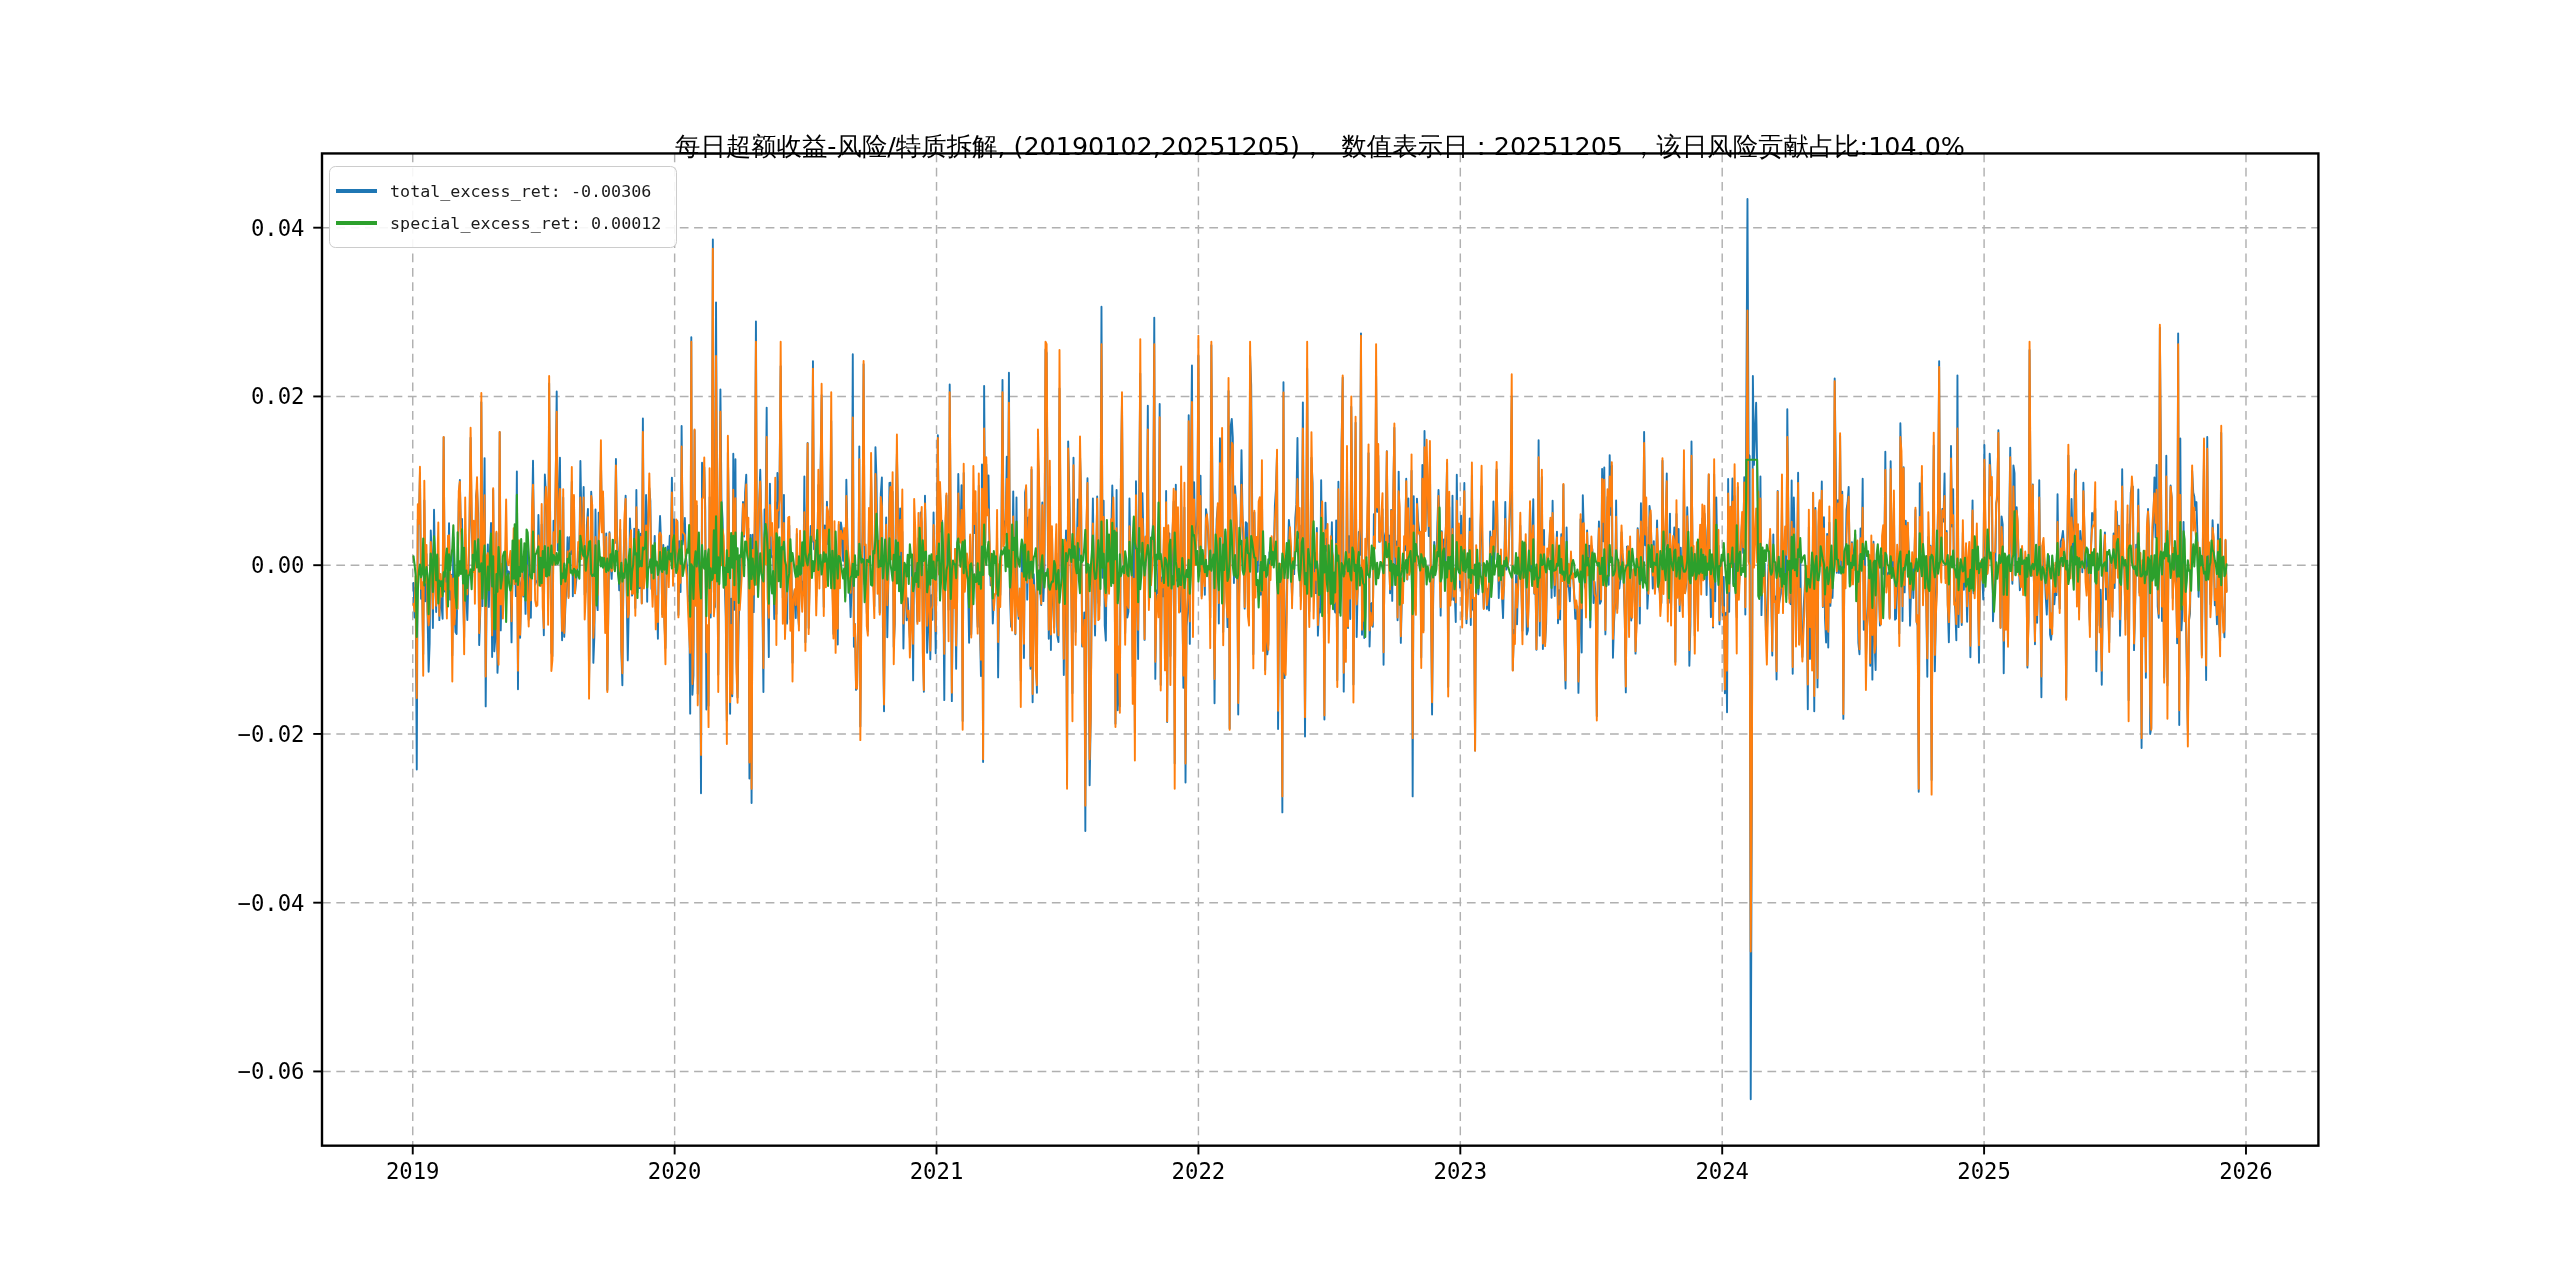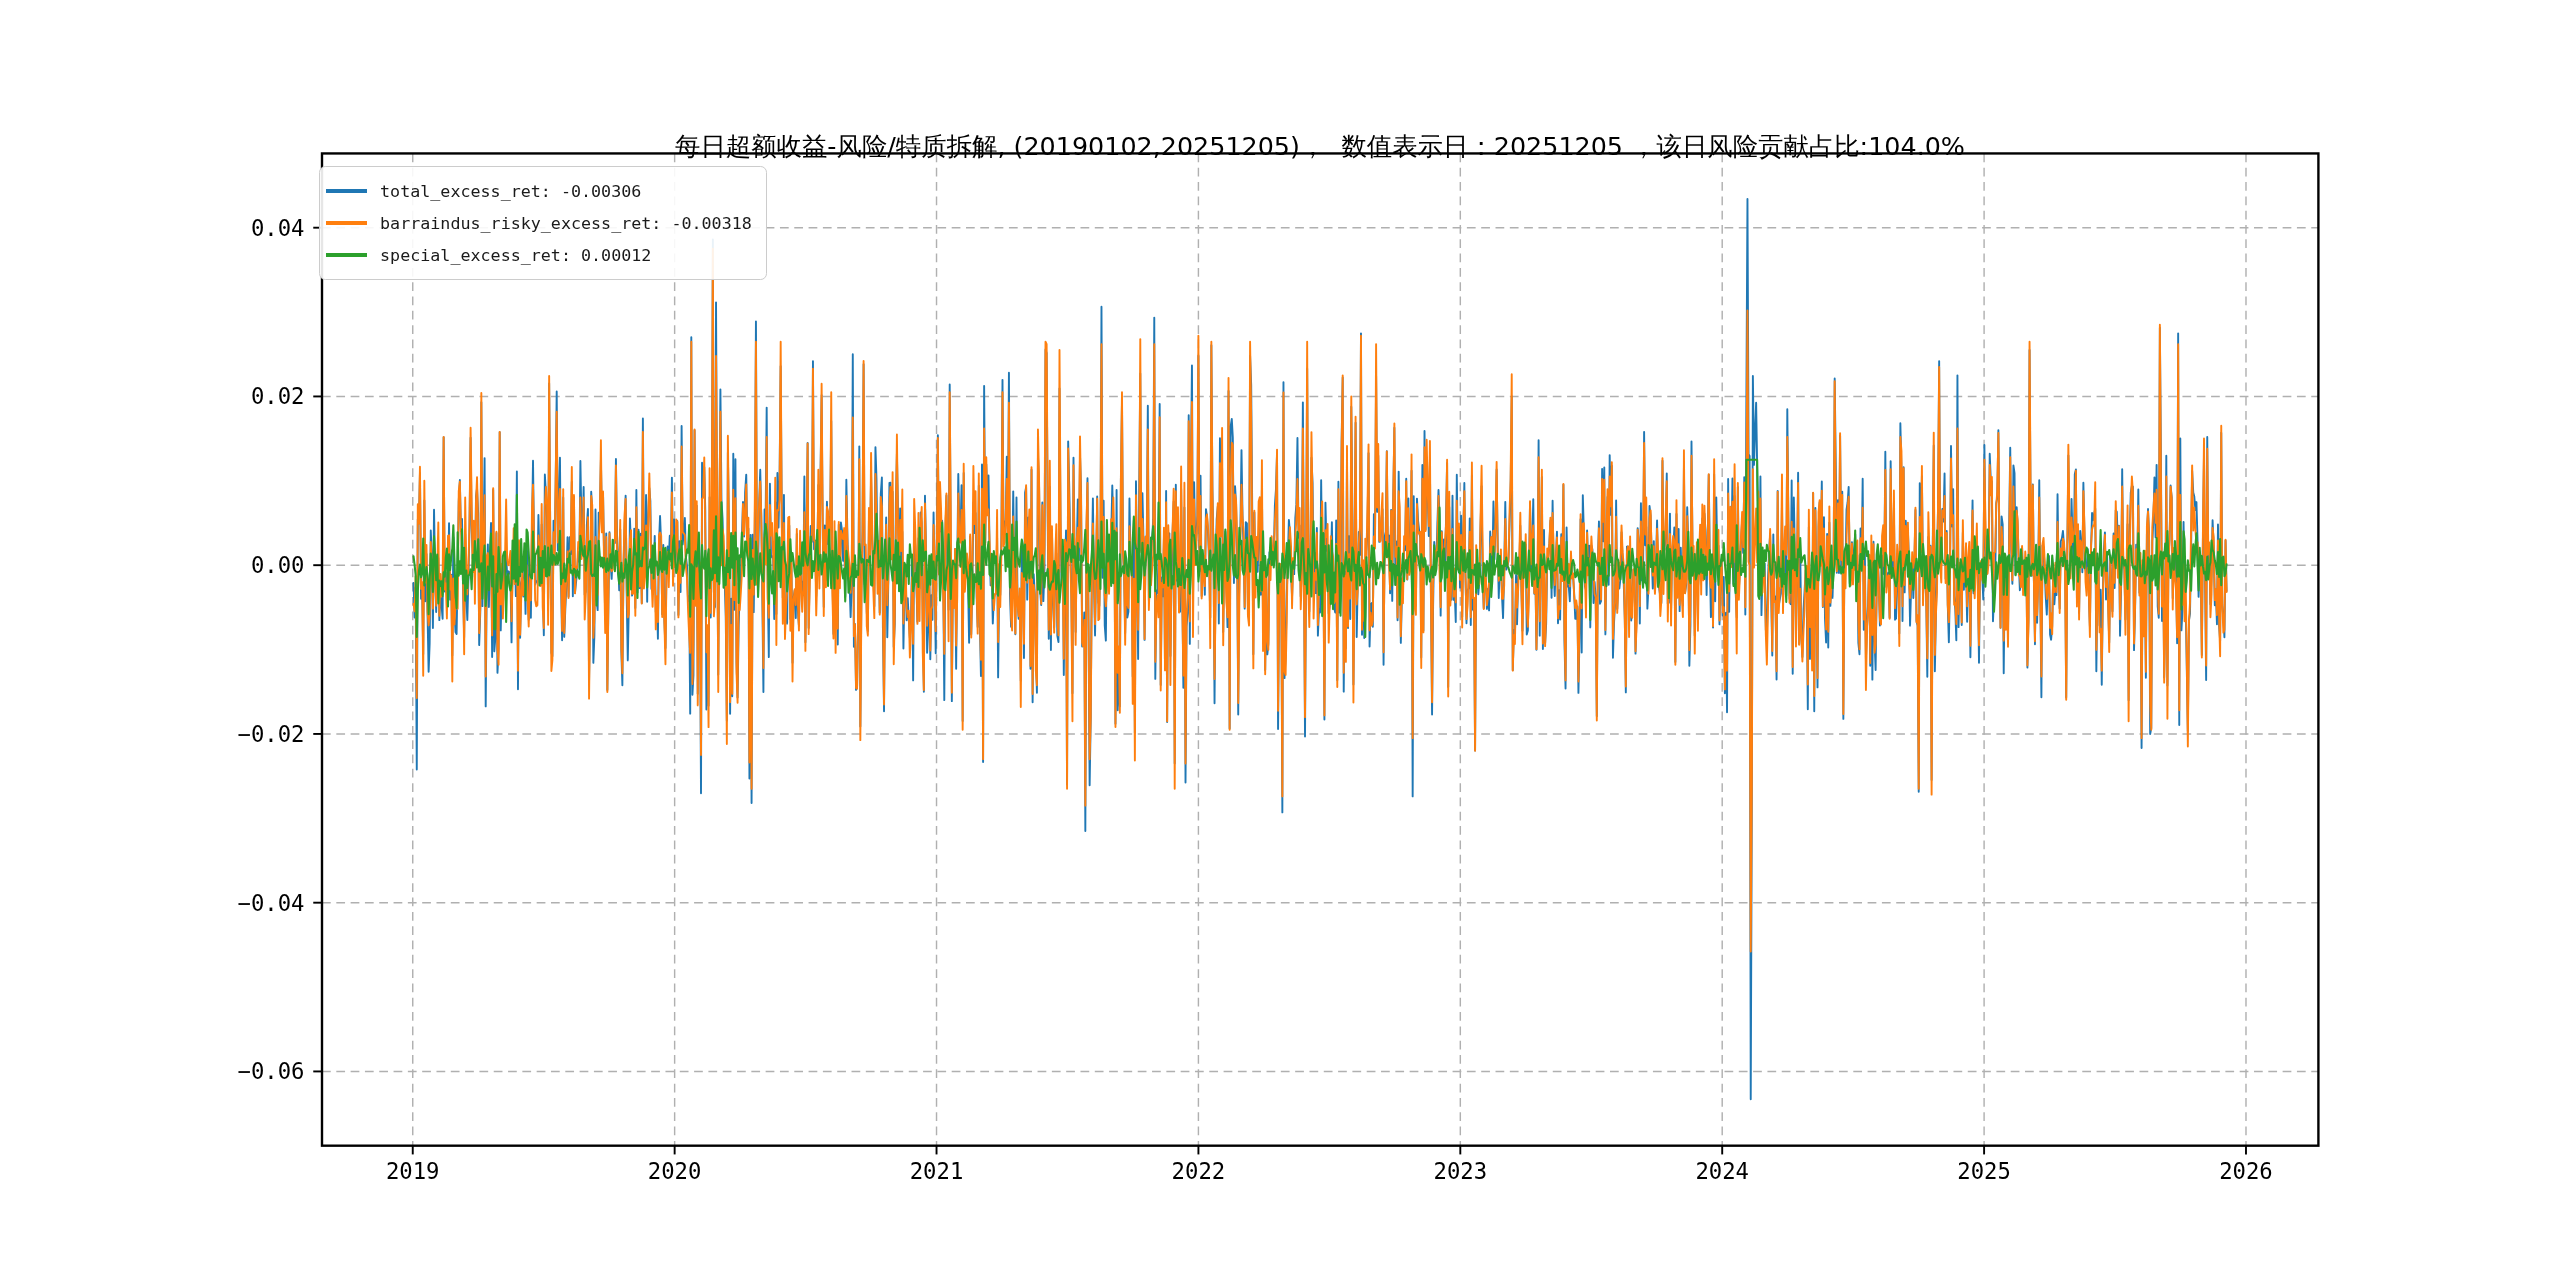--- a/index.html
+++ b/index.html
@@ -2,21 +2,21 @@
 <html style="font-size:12.7px"><head>
 <meta charset="utf-8">
 <style>
   html,body{margin:0;padding:0;background:#fff;}
   #figure{position:relative;width:2576px;height:1288px;background:#ffffff;overflow:hidden;
           font-family:"DejaVu Sans",sans-serif;}
   #chart-title{position:absolute;left:322px;top:130px;width:1996px;text-align:center;
                font-size:25.4px;color:#000;white-space:pre;font-family:"DejaVu Sans","DejaVu Sans Mono",sans-serif;}
   #plot-svg{position:absolute;left:0;top:0;}
   #plot-svg text{font-family:"DejaVu Sans Mono","Liberation Mono",monospace;fill:#000;font-size:28px;}
-  #legend-box{position:absolute;left:319px;top:166px;background:rgba(255,255,255,0.9);
+  #legend-box{position:absolute;left:329px;top:166px;background:rgba(255,255,255,0.9);
               border:1.6px solid #cccccc;border-radius:6.4px;padding:8px 14.3px 8px 6.4px;}
   .legend-row{display:flex;align-items:center;height:32px;}
   .legend-swatch{display:inline-block;width:41px;height:4px;margin-right:12.7px;flex:0 0 auto;}
   .legend-label{font-family:"DejaVu Sans Mono","Liberation Mono",monospace;font-size:16.7px;color:#1a1a1a;white-space:pre;}
 </style>
 </head>
 <body>
 
 <div id="figure">
   <svg id="plot-svg" width="2576" height="1288" viewBox="0 0 3240 1620">
@@ -67,22 +67,18 @@
       <line x1="2824.9214876033257" x2="2824.9214876033257" y1="1441" y2="1452" stroke="#000000" stroke-width="2.4"></line>
       <text x="2824.9214876033257" y="1483" text-anchor="middle">2026</text>
     </svg>
   <div id="chart-title">每日超额收益-风险/特质拆解, (20190102,20251205)，  数值表示日：20251205 ，该日风险贡献占比:104.0%</div>
   <div id="legend-box">
     <div class="legend-row">
       <span class="legend-swatch" style="background: rgb(31, 119, 180);"></span>
       <span class="legend-label">total_excess_ret: -0.00306</span>
     </div>
     <div class="legend-row">
-      <span class="legend-swatch" style="background: rgb(255, 127, 14);"></span>
-      <span class="legend-label">barraindus_risky_excess_ret: -0.00318</span>
-    </div>
-    <div class="legend-row">
       <span class="legend-swatch" style="background: rgb(44, 160, 44);"></span>
       <span class="legend-label">special_excess_ret: 0.00012</span>
     </div>
   </div>
 </div>
 
 
 </body></html>

